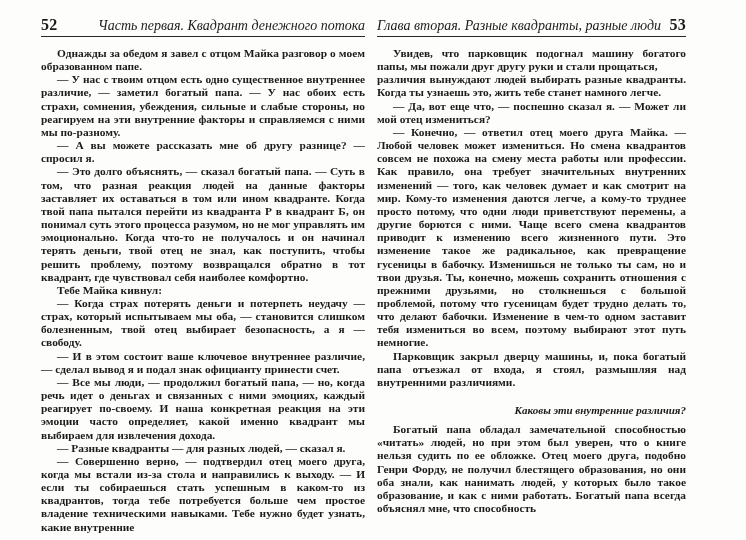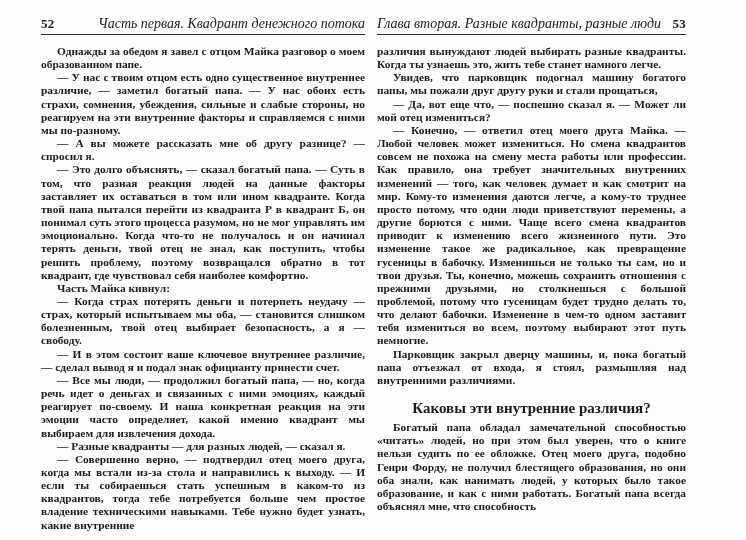--- a/index.html
+++ b/index.html
@@ -26,21 +26,21 @@
   .pagehead {
     display: flex;
     justify-content: space-between;
     align-items: baseline;
     margin-top: 16px;
     padding-bottom: 2px;
     border-bottom: 1px solid #2b2927;
   }
   .pagenum {
     font-weight: bold;
-    font-size: 13px;
+    font-size: 16px;
     letter-spacing: 0.3px;
   }
   .runtitle {
     font-style: italic;
     font-size: 14px;
     white-space: nowrap;
   }
 
   .pagebody {
     margin-top: 10px;
@@ -53,59 +53,60 @@
   .para {
     margin: 0;
     text-indent: 16px;
     font-weight: bold;
   }
   .para.noindent { text-indent: 0; }
 
   .section-heading {
     margin: 14px 0 6px 0;
     font-weight: bold;
-    font-size: 15px;
+    font-style: italic;
+    font-size: 11px;
     line-height: 14px;
-    text-align: center;
+    text-align: right;
     text-indent: 0;
   }
 </style>
 </head>
 <body>
 
 <div class="spread">
 
   <div class="page page-left">
     <div class="pagehead">
       <span class="pagenum">52</span>
       <span class="runtitle">Часть первая. Квадрант денежного потока</span>
     </div>
     <div class="pagebody">
         <p class="para">Однажды за обедом я завел с отцом Майка разговор о моем образованном папе.</p>
         <p class="para">— У нас с твоим отцом есть одно существенное внутреннее различие, — заметил богатый папа. — У нас обоих есть страхи, сомнения, убеждения, сильные и слабые стороны, но реагируем на эти внутренние факторы и справляемся с ними мы по-разному.</p>
         <p class="para">— А вы можете рассказать мне об другу разнице? — спросил я.</p>
         <p class="para">— Это долго объяснять, — сказал богатый папа. — Суть в том, что разная реакция людей на данные факторы заставляет их оставаться в том или ином квадранте. Когда твой папа пытался перейти из квадранта Р в квадрант Б, он понимал суть этого процесса разумом, но не мог управлять им эмоционально. Когда что-то не получалось и он начинал терять деньги, твой отец не знал, как поступить, чтобы решить проблему, поэтому возвращался обратно в тот квадрант, где чувствовал себя наиболее комфортно.</p>
-        <p class="para">Часть Майка кивнул:</p>
+        <p class="para">Тебе Майка кивнул:</p>
         <p class="para">— Когда страх потерять деньги и потерпеть неудачу — страх, который испытываем мы оба, — становится слишком болезненным, твой отец выбирает безопасность, а я — свободу.</p>
         <p class="para">— И в этом состоит ваше ключевое внутреннее различие, — сделал вывод я и подал знак официанту принести счет.</p>
         <p class="para">— Все мы люди, — продолжил богатый папа, — но, когда речь идет о деньгах и связанных с ними эмоциях, каждый реагирует по-своему. И наша конкретная реакция на эти эмоции часто определяет, какой именно квадрант мы выбираем для извлечения дохода.</p>
         <p class="para">— Разные квадранты — для разных людей, — сказал я.</p>
         <p class="para">— Совершенно верно, — подтвердил отец моего друга, когда мы встали из-за стола и направились к выходу. — И если ты собираешься стать успешным в каком-то из квадрантов, тогда тебе потребуется больше чем простое владение техническими навыками. Тебе нужно будет узнать, какие внутренние</p>
       </div>
   </div>
 
   <div class="page page-right">
     <div class="pagehead">
       <span class="runtitle">Глава вторая. Разные квадранты, разные люди</span>
       <span class="pagenum">53</span>
     </div>
     <div class="pagebody">
       <div>
+          <p class="para">Увидев, что парковщик подогнал машину богатого папы, мы пожали друг другу руки и стали прощаться,</p>
           <p class="para noindent">различия вынуждают людей выбирать разные квадранты. Когда ты узнаешь это, жить тебе станет намного легче.</p>
-          <p class="para">Увидев, что парковщик подогнал машину богатого папы, мы пожали друг другу руки и стали прощаться,</p>
           <p class="para">— Да, вот еще что, — поспешно сказал я. — Может ли мой отец измениться?</p>
           <p class="para">— Конечно, — ответил отец моего друга Майка. — Любой человек может измениться. Но смена квадрантов совсем не похожа на смену места работы или профессии. Как правило, она требует значительных внутренних изменений — того, как человек думает и как смотрит на мир. Кому-то изменения даются легче, а кому-то труднее просто потому, что одни люди приветствуют перемены, а другие борются с ними. Чаще всего смена квадрантов приводит к изменению всего жизненного пути. Это изменение такое же радикальное, как превращение гусеницы в бабочку. Изменишься не только ты сам, но и твои друзья. Ты, конечно, можешь сохранить отношения с прежними друзьями, но столкнешься с большой проблемой, потому что гусеницам будет трудно делать то, что делают бабочки. Изменение в чем-то одном заставит тебя измениться во всем, поэтому выбирают этот путь немногие.</p>
           <p class="para">Парковщик закрыл дверцу машины, и, пока богатый папа отъезжал от входа, я стоял, размышляя над внутренними различиями.</p>
         </div>
       <h2 class="section-heading">Каковы эти внутренние различия?</h2>
       <div>
           <p class="para">Богатый папа обладал замечательной способностью «читать» людей, но при этом был уверен, что о книге нельзя судить по ее обложке. Отец моего друга, подобно Генри Форду, не получил блестящего образования, но они оба знали, как нанимать людей, у которых было такое образование, и как с ними работать. Богатый папа всегда объяснял мне, что способность</p>
         </div>
     </div>
   </div>

